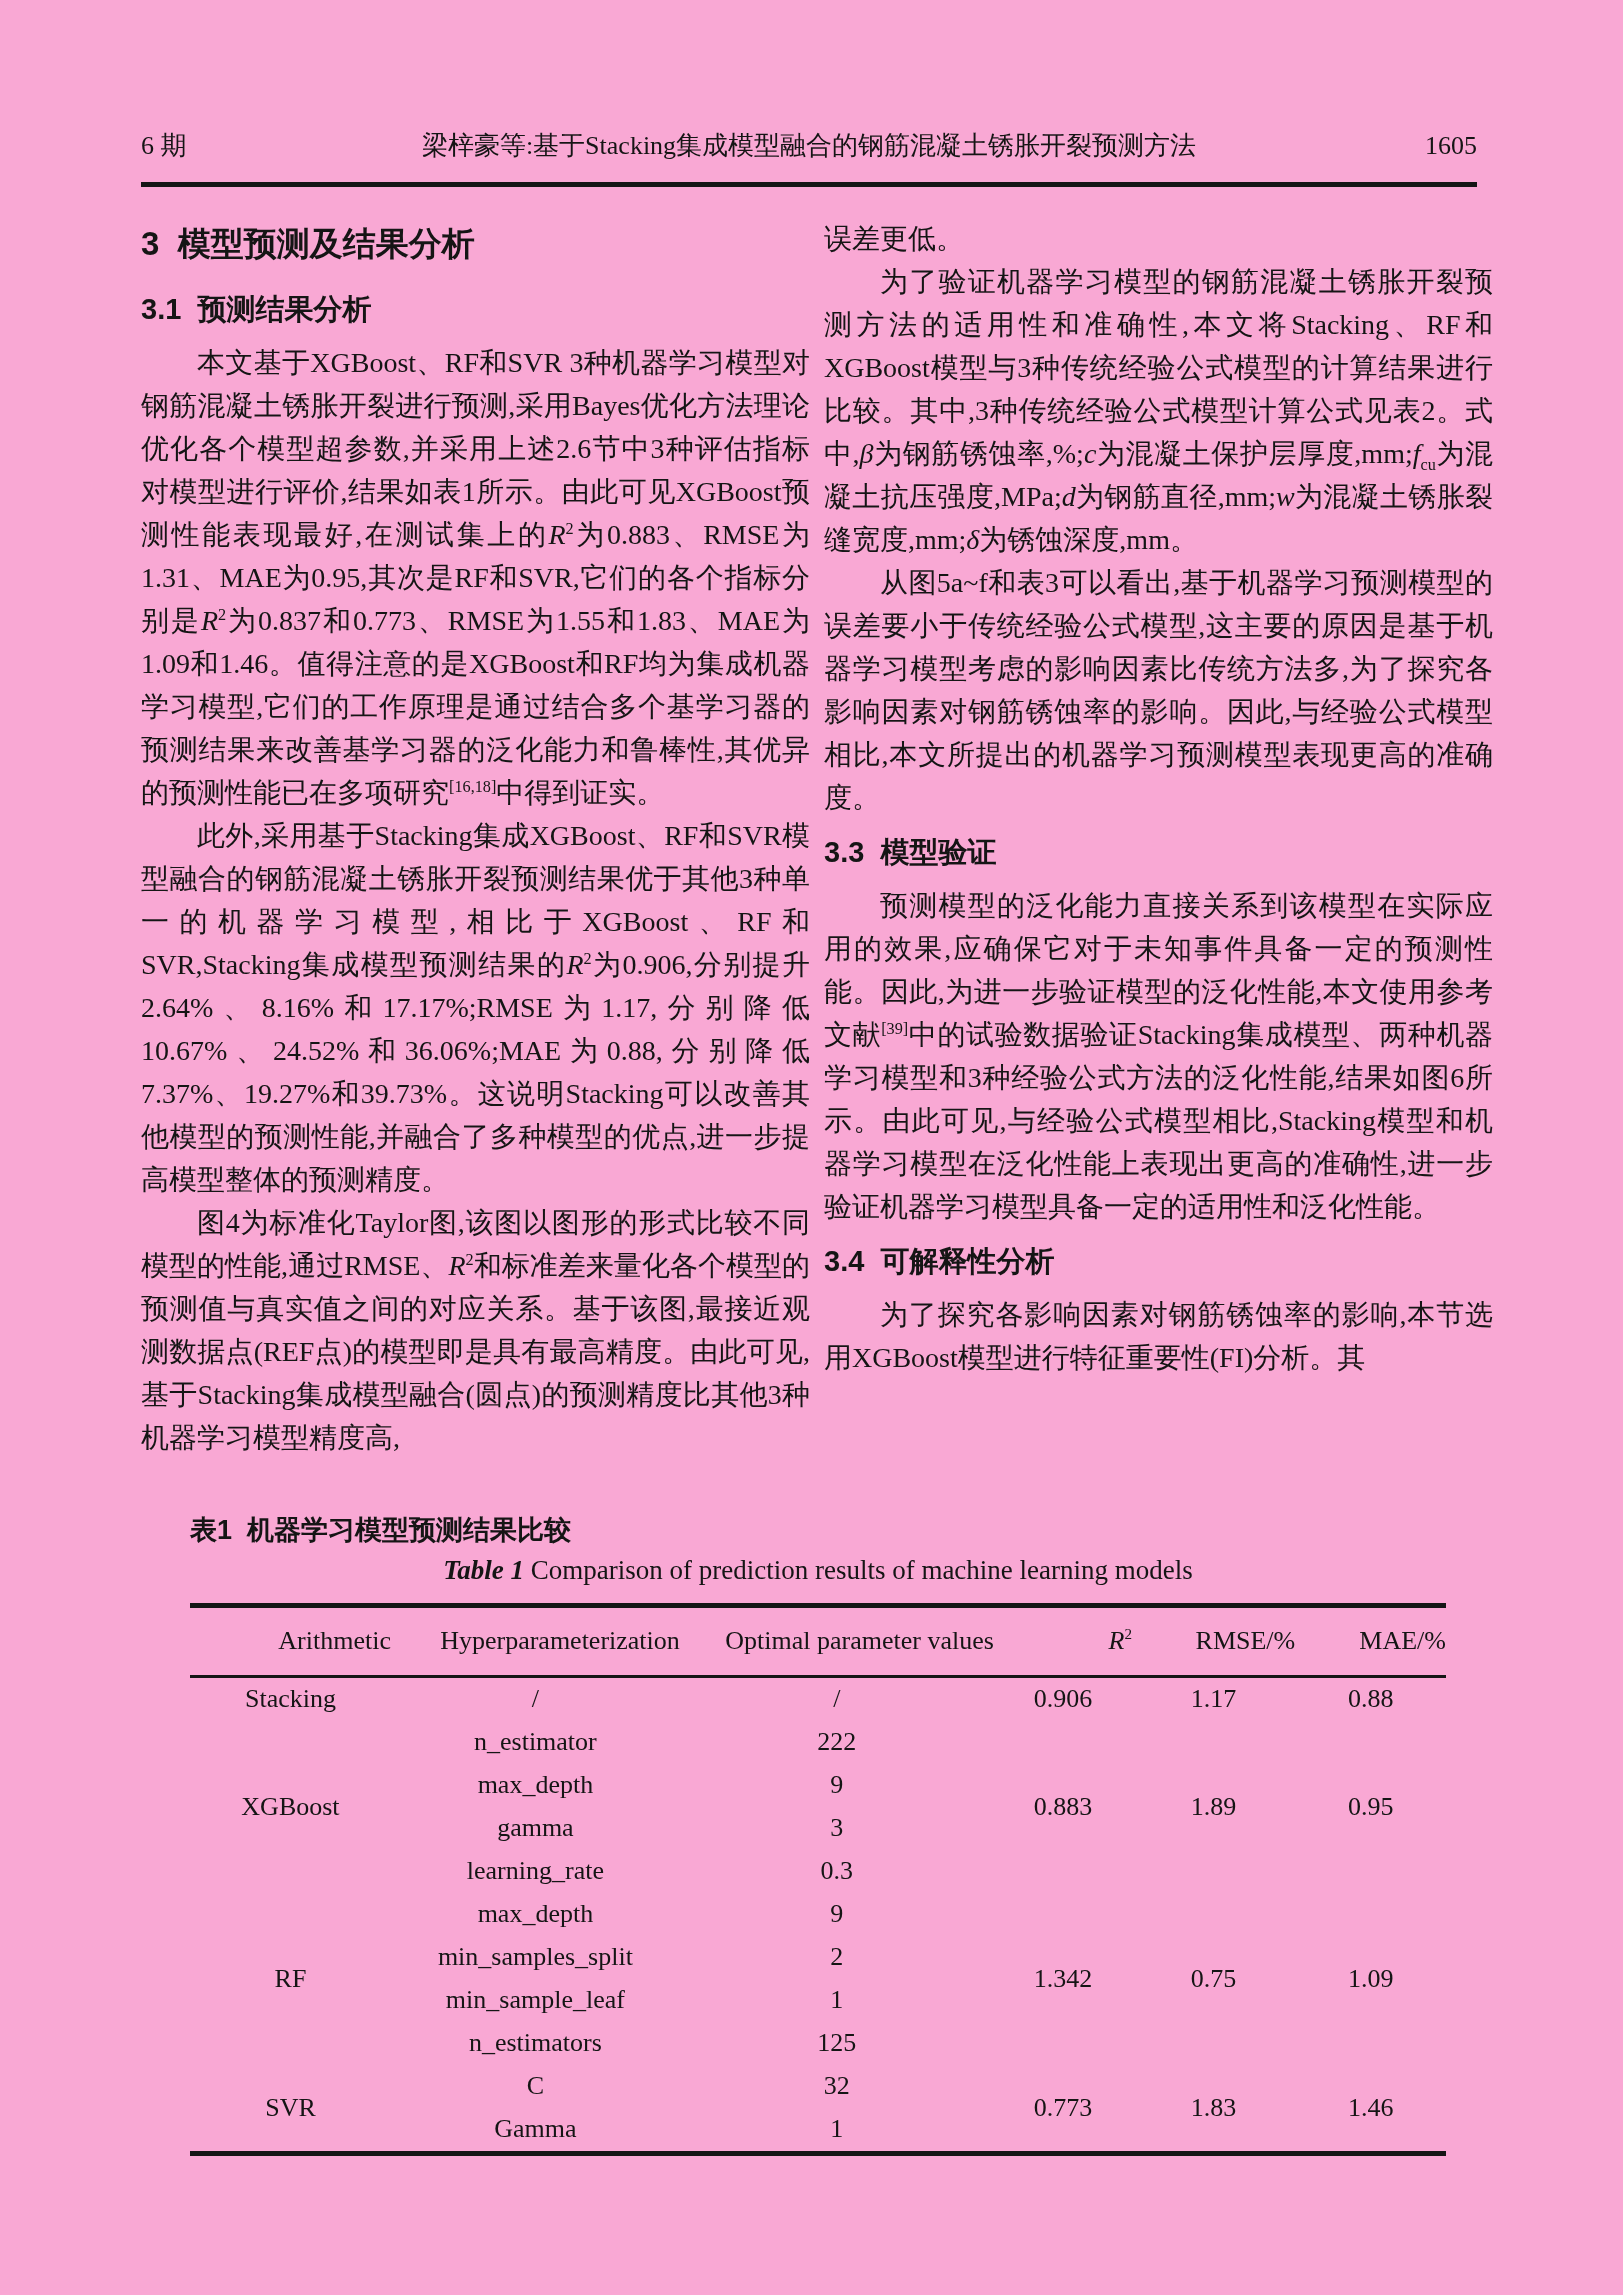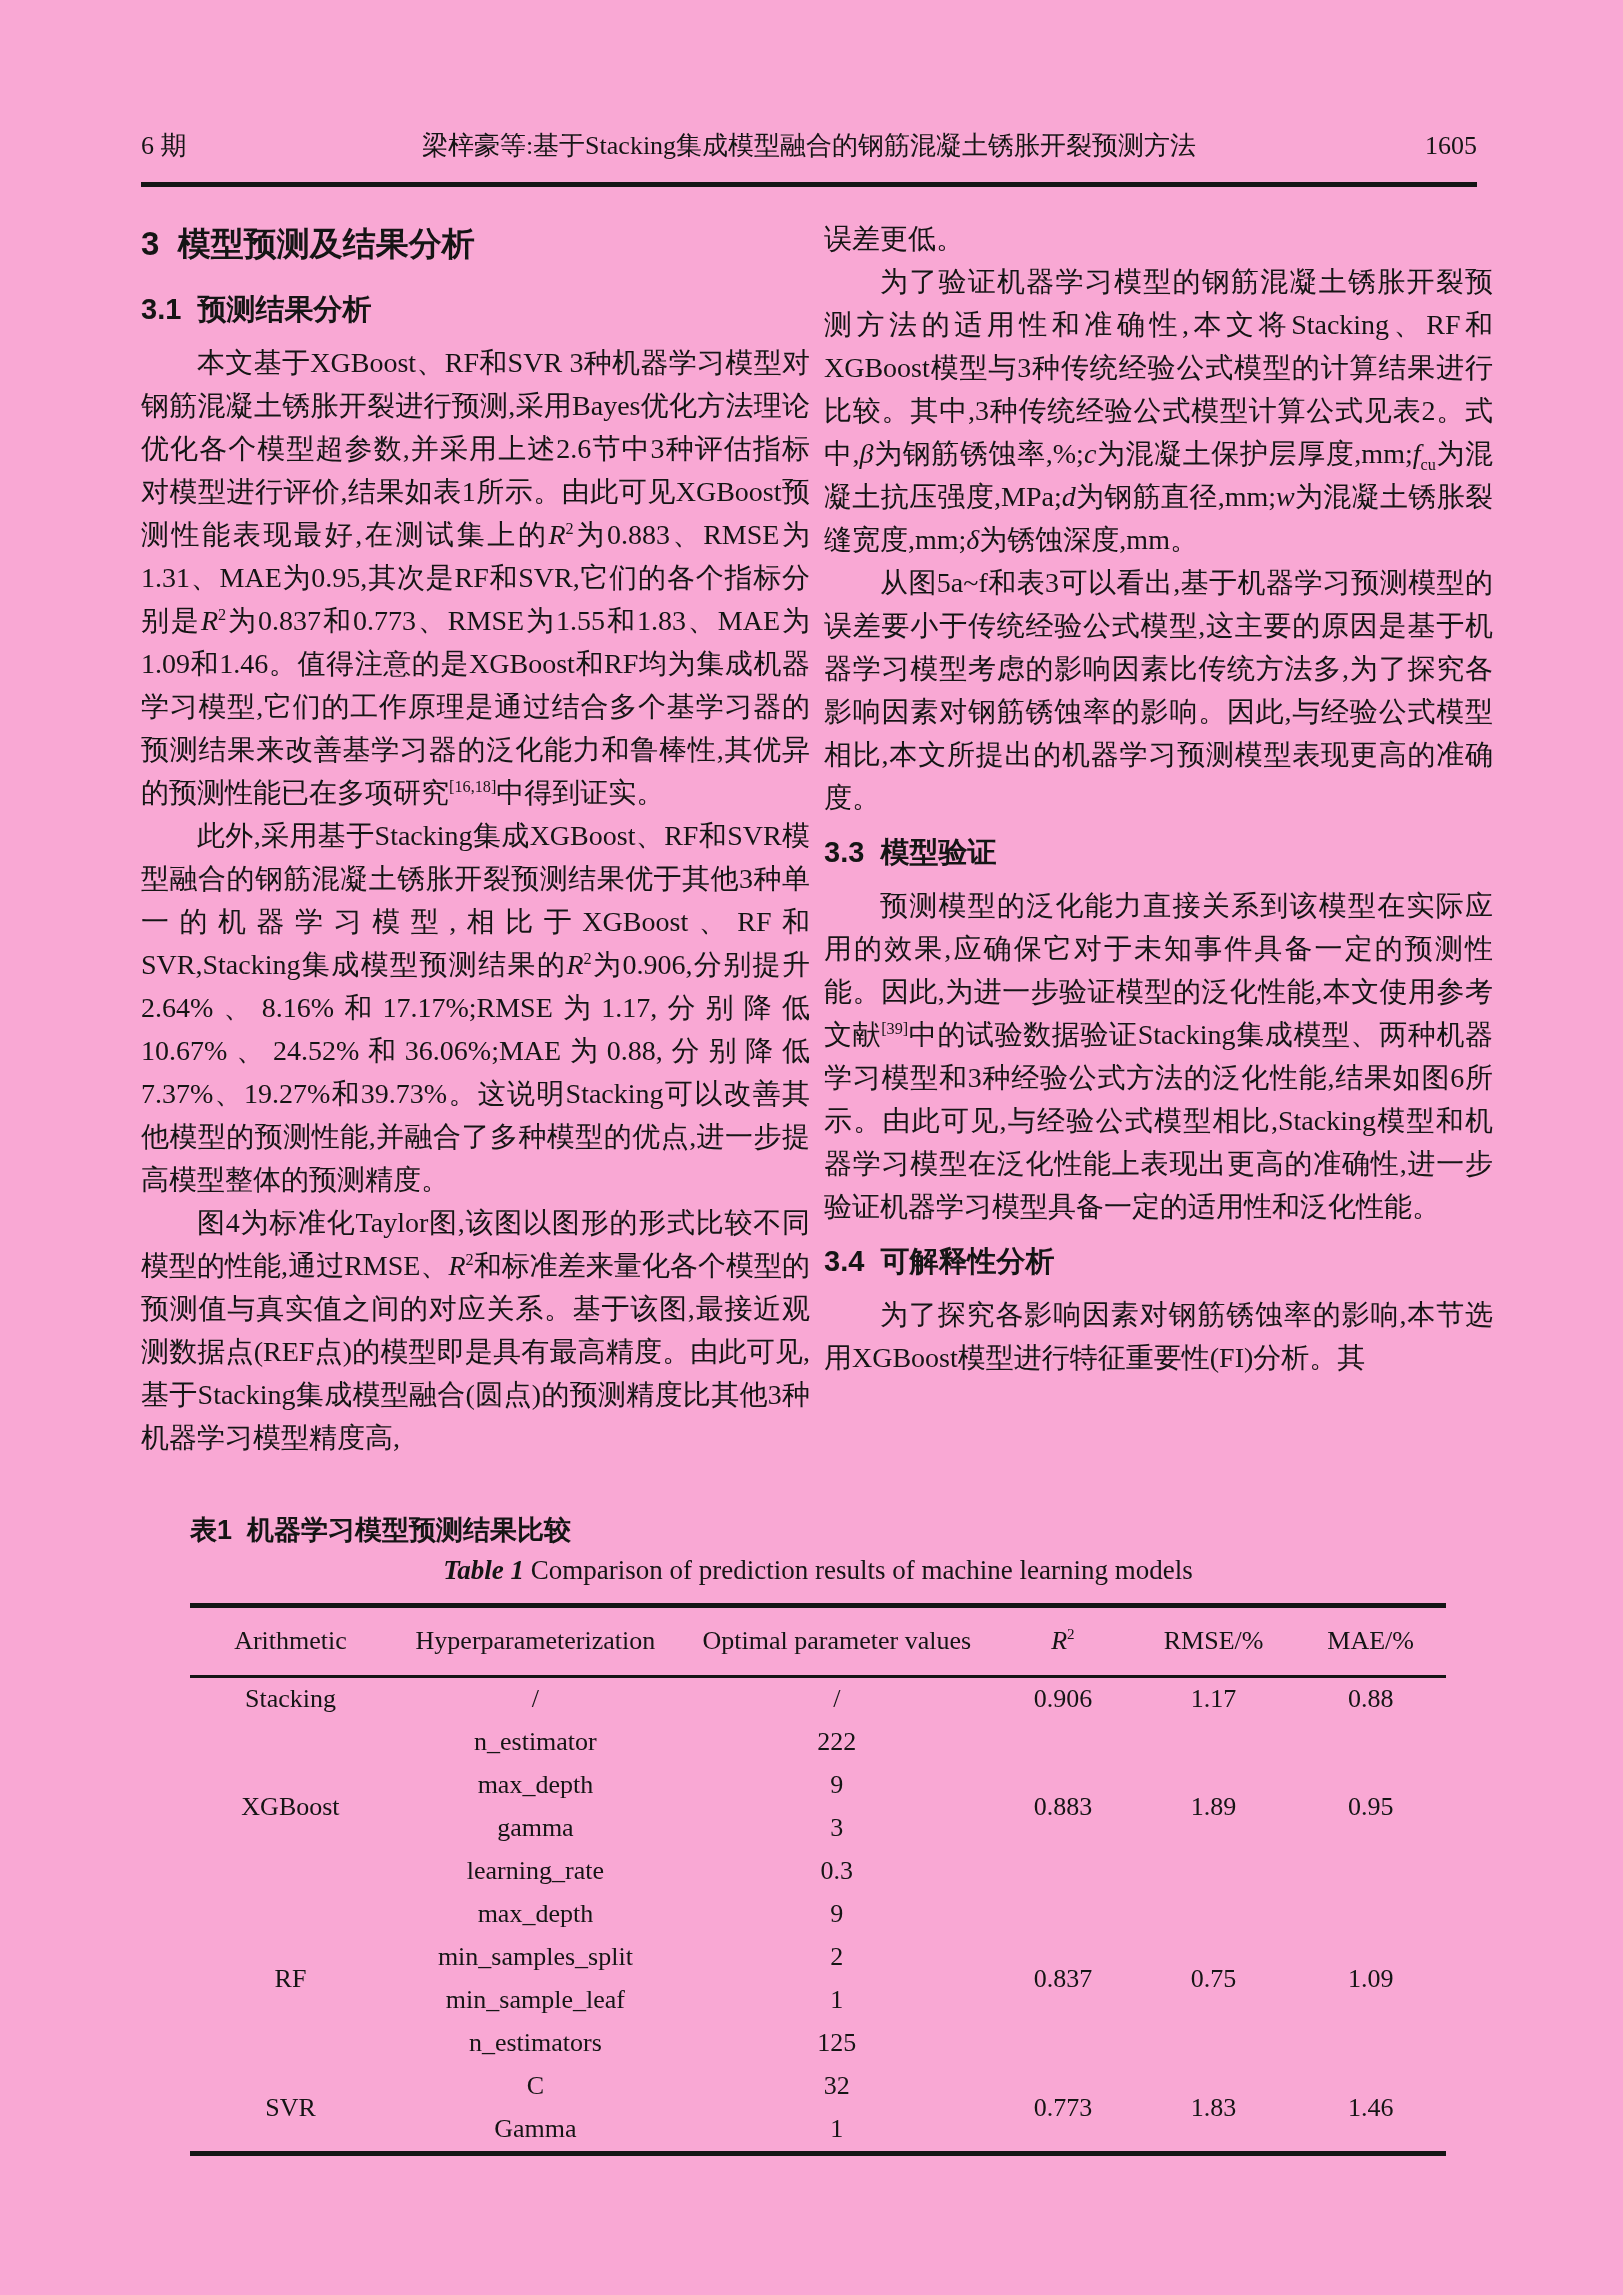--- a/index.html
+++ b/index.html
@@ -50,21 +50,21 @@
   .tbl-title-en{
     text-align:center;font-size:27px;margin:0 0 17px 0;
     font-family:"Liberation Serif","DejaVu Serif",serif;
   }
   .tbl-title-en b{font-weight:bold;font-style:italic;}
   table.results{
     width:100%;border-collapse:collapse;
     border-top:5.2px solid #151515;border-bottom:5.2px solid #151515;
   }
   table.results th{
-    font-weight:normal;font-size:26px;text-align:center;vertical-align:middle;
+    font-weight:normal;font-size:26px;text-align:right;vertical-align:middle;
     height:67px;border-bottom:3.3px solid #151515;padding:0;
   }
   table.results td{
     font-size:26px;text-align:center;vertical-align:middle;height:43px;padding:0;
   }
   td.model-cell{vertical-align:top;padding-top:6.5px;}
 </style>
 </head>
 <body>
 
@@ -143,21 +143,21 @@
             <td>3</td>
           </tr>
           <tr>
             <td>learning_rate</td>
             <td>0.3</td>
           </tr>
           <tr>
             <td rowspan="4" class="model-cell">RF</td>
             <td>max_depth</td>
             <td>9</td>
-            <td rowspan="4">0.837</td>
+            <td rowspan="4">1.342</td>
             <td rowspan="4">0.75</td>
             <td rowspan="4">1.09</td>
           </tr>
           <tr>
             <td>min_samples_split</td>
             <td>2</td>
           </tr>
           <tr>
             <td>min_sample_leaf</td>
             <td>1</td>

